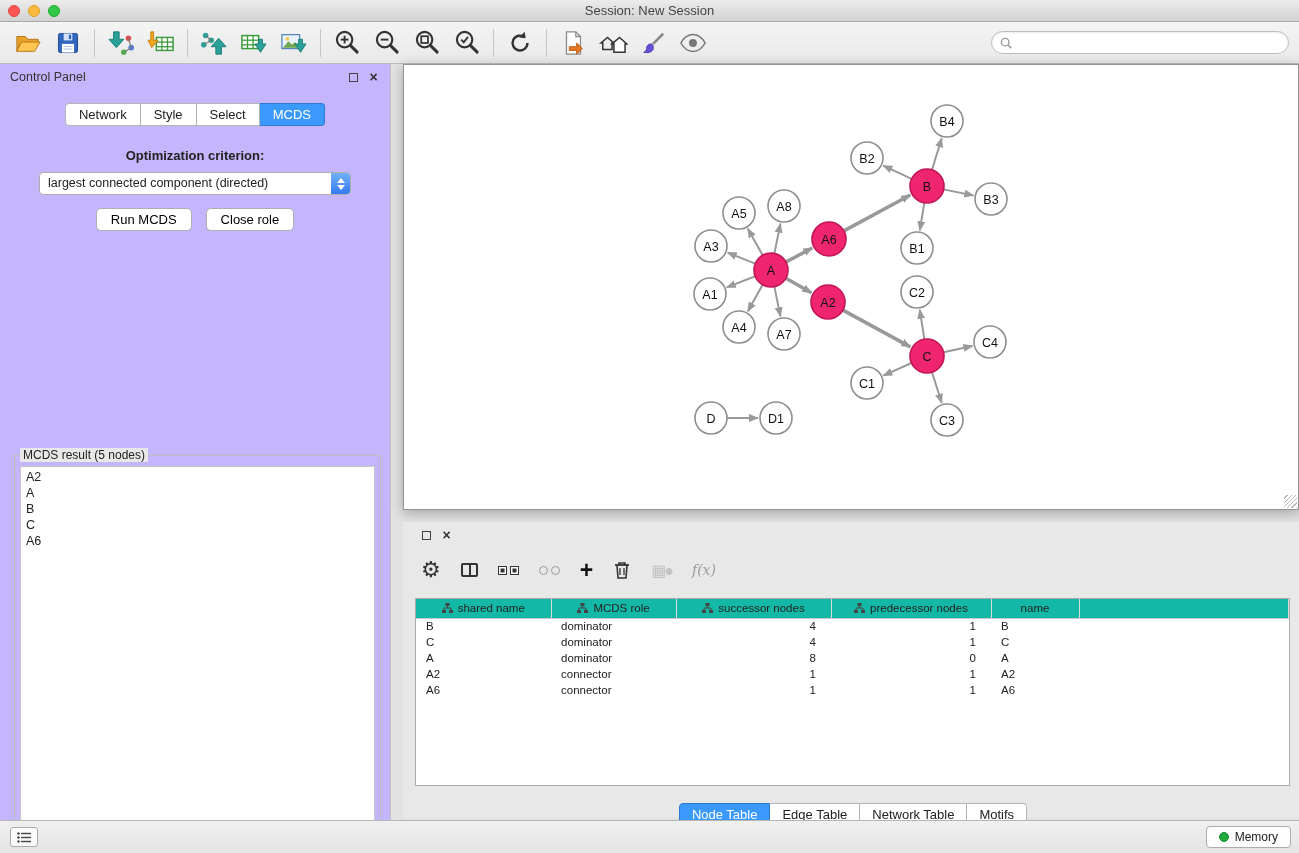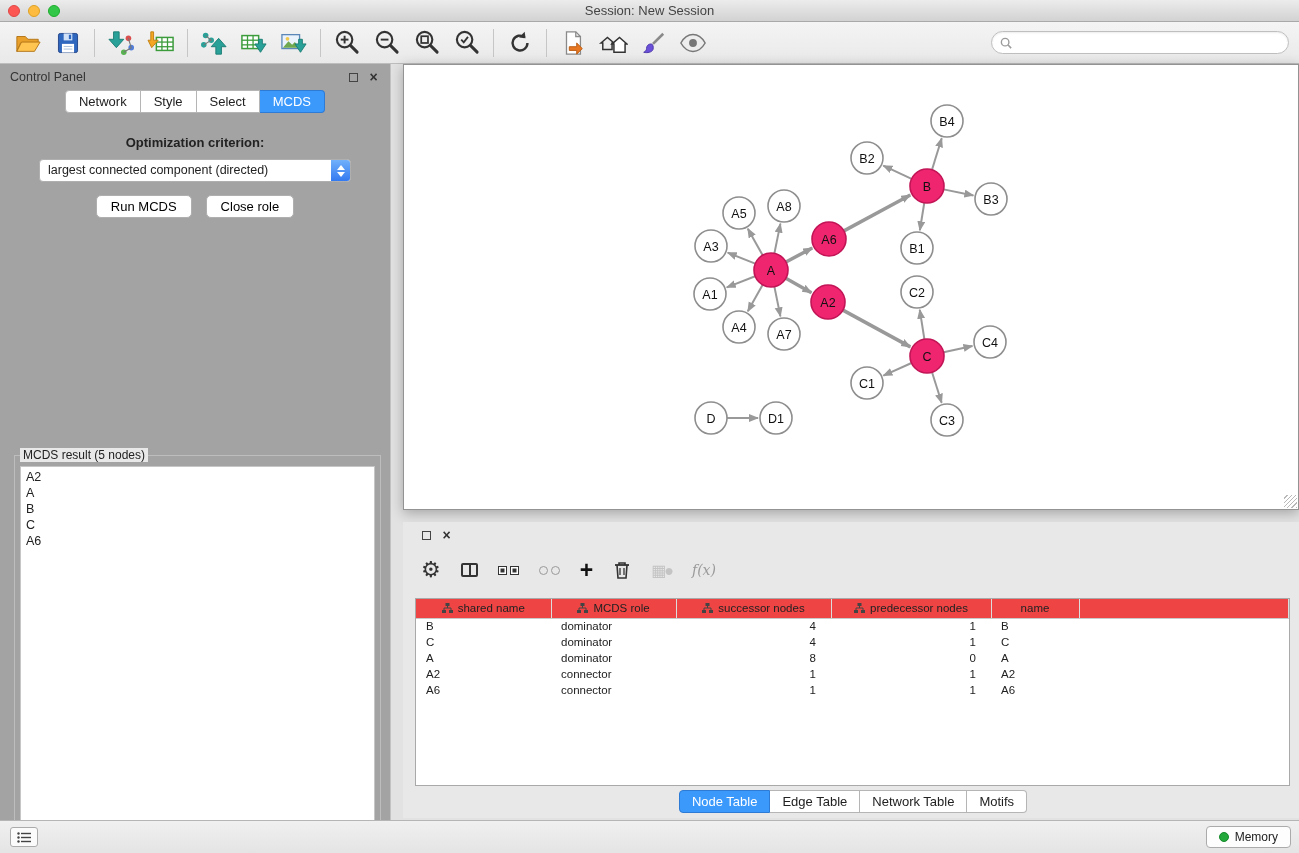--- a/index.html
+++ b/index.html
@@ -24,29 +24,29 @@
   .tbtn { width:40px; height:34px; display:flex; align-items:center; justify-content:center; cursor:pointer; }
   .tsep { width:1px; height:28px; background:#C6C6C6; margin:0 6px; }
   .glyph { font-size:24px; color:#333; line-height:1; }
   .searchbox { position:absolute; right:10px; top:9px; width:298px; height:23px; background:#fff;
     border:1px solid #BFBFBF; border-radius:12px; display:flex; align-items:center; padding:0 8px;
     box-shadow:inset 0 1px 2px rgba(0,0,0,.08); }
   .searchbox input { border:none; outline:none; flex:1; font-size:12px; margin-left:5px; background:transparent; }
 
   
   .control-panel { position:absolute; left:0; top:64px; width:391px; height:756px;
-    background:#a3a3a3; border-right:1px solid #C2C2C2; }
+    background:#c4b5fd; border-right:1px solid #C2C2C2; }
   .panel-head { height:26px; display:flex; align-items:center; padding:0 10px; }
   .panel-head .ptitle { font-size:12.5px; color:#333; flex:1; }
   .winbtn { width:13px; height:13px; margin-left:7px; display:flex; align-items:center;
     justify-content:center; font-size:12px; color:#333; cursor:pointer; }
   .floatsq { width:9px; height:9px; border:1.5px solid #444; }
   .closex { font-weight:bold; font-size:14px; line-height:10px; }
 
-  .seg { display:flex; justify-content:center; margin-top:0; }
+  .seg { display:flex; justify-content:center; margin-top:13px; }
   .seg .tab { background:#fff; border:1px solid #B5B5B5; border-left:none; padding:3px 13px;
     font-size:13px; color:#222; cursor:pointer; }
   .seg .tab:first-child { border-left:1px solid #B5B5B5; border-radius:4px 0 0 4px; }
   .seg .tab:last-child { border-radius:0 4px 4px 0; }
   .seg .tab.active { background:#3B99FC; border-color:#2E7BD6; color:#fff; }
 
   .opt-label { text-align:center; font-size:13px; margin-top:22px;font-weight:bold; }
   .combo { position:relative; width:312px; height:23px; margin:9px auto 0; background:#fff;
     border:1px solid #AFAFAF; border-radius:4px; font-size:12.5px; line-height:21px;
     padding:0 26px 0 8px; cursor:pointer; white-space:nowrap; overflow:hidden; }
@@ -88,21 +88,21 @@
   .cb { width:9px; height:9px; border:1.5px solid #333; }
   .cb.checked { background:#333; box-shadow:inset 0 0 0 1.5px #fff; }
   .cb.light { border-color:#9a9a9a; }
   .plusicon { font-size:23px; font-weight:bold; color:#111; line-height:20px; }
   .fx { font-family:"DejaVu Serif","Liberation Serif",serif; font-style:italic; font-size:14px; color:#9A9A9A; }
   .gridx { color:#C4C4C4; font-size:16px; letter-spacing:-2px; }
 
   .node-table-wrap { position:absolute; left:12px; top:76px; width:875px; height:188px;
     background:#fff; border:1px solid #A9A9A9; overflow:hidden; }
   table.nodetable { border-collapse:collapse; table-layout:fixed; width:100%; font-size:11.5px; }
-  table.nodetable th { height:19px; background:#ef4444; border-bottom:1px solid #C9C9C9;
+  table.nodetable th { height:19px; background:#14b8a6; border-bottom:1px solid #C9C9C9;
     border-right:1px solid #DCDCDC; font-weight:normal; text-align:center; color:#222;
     white-space:nowrap; overflow:hidden; }
   table.nodetable th .hicon { display:inline-block; vertical-align:-1px; margin-right:5px; }
   table.nodetable td { height:16px; padding:0 10px; white-space:nowrap; }
   table.nodetable td.num { text-align:right; padding-right:15px; }
 
   .tp-tabs { position:absolute; left:4px; right:0; top:268px; display:flex; justify-content:center; }
   .tp-tabs .tab { padding:3px 12px; font-size:13px; }
 
   

